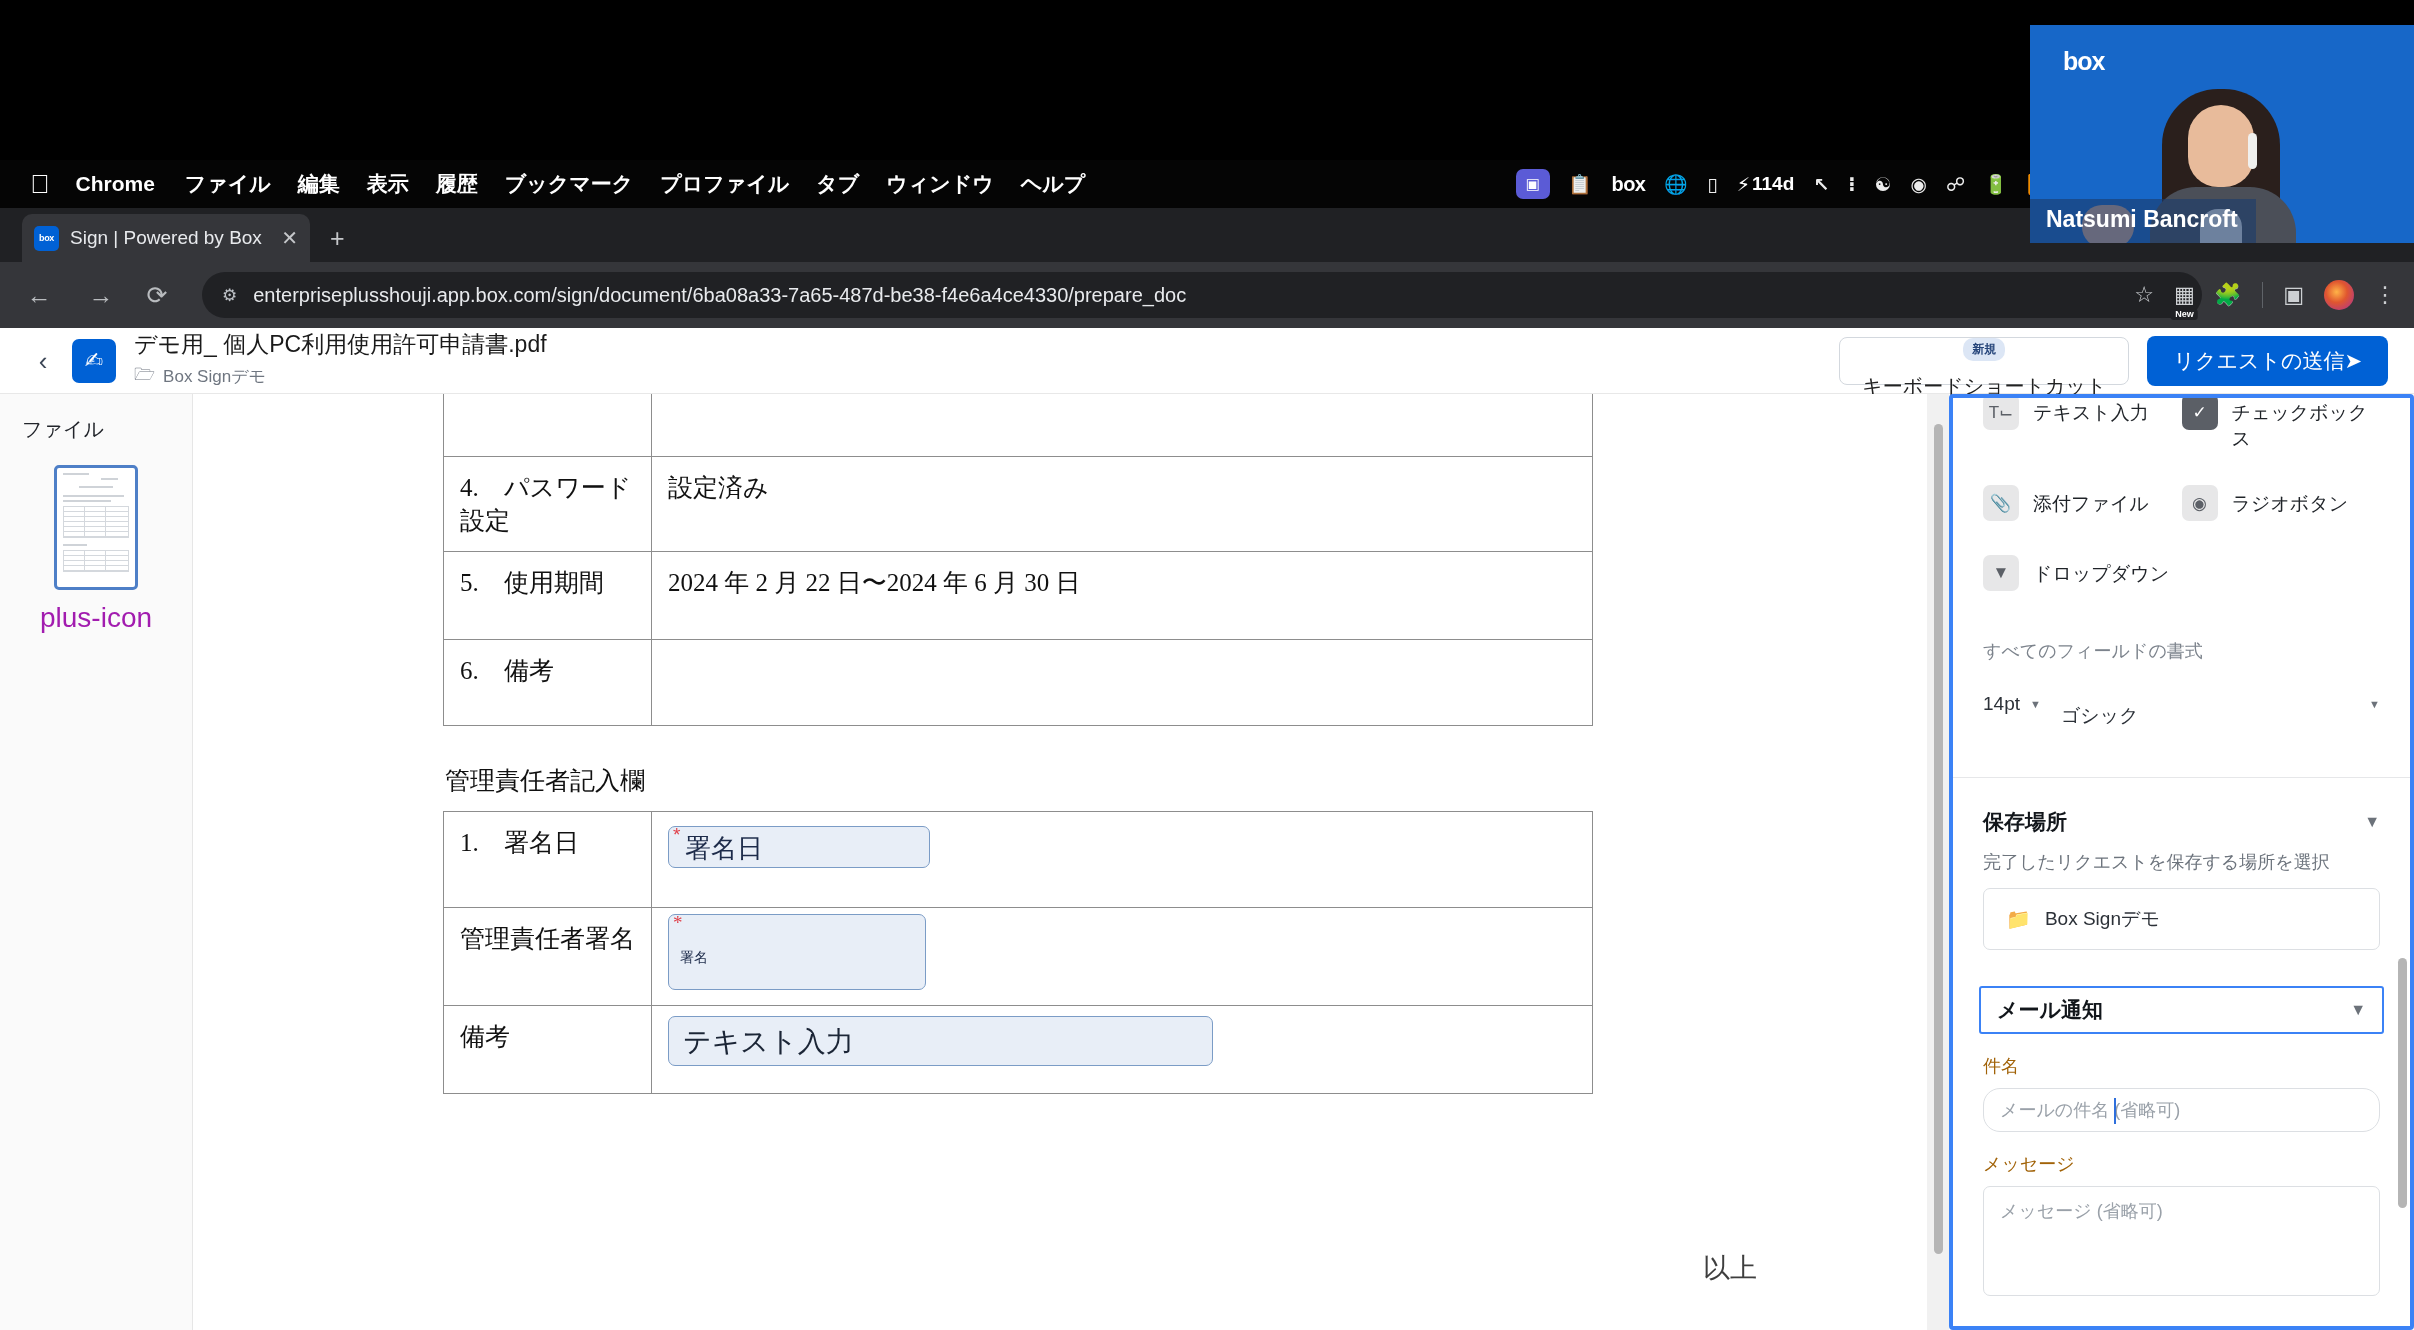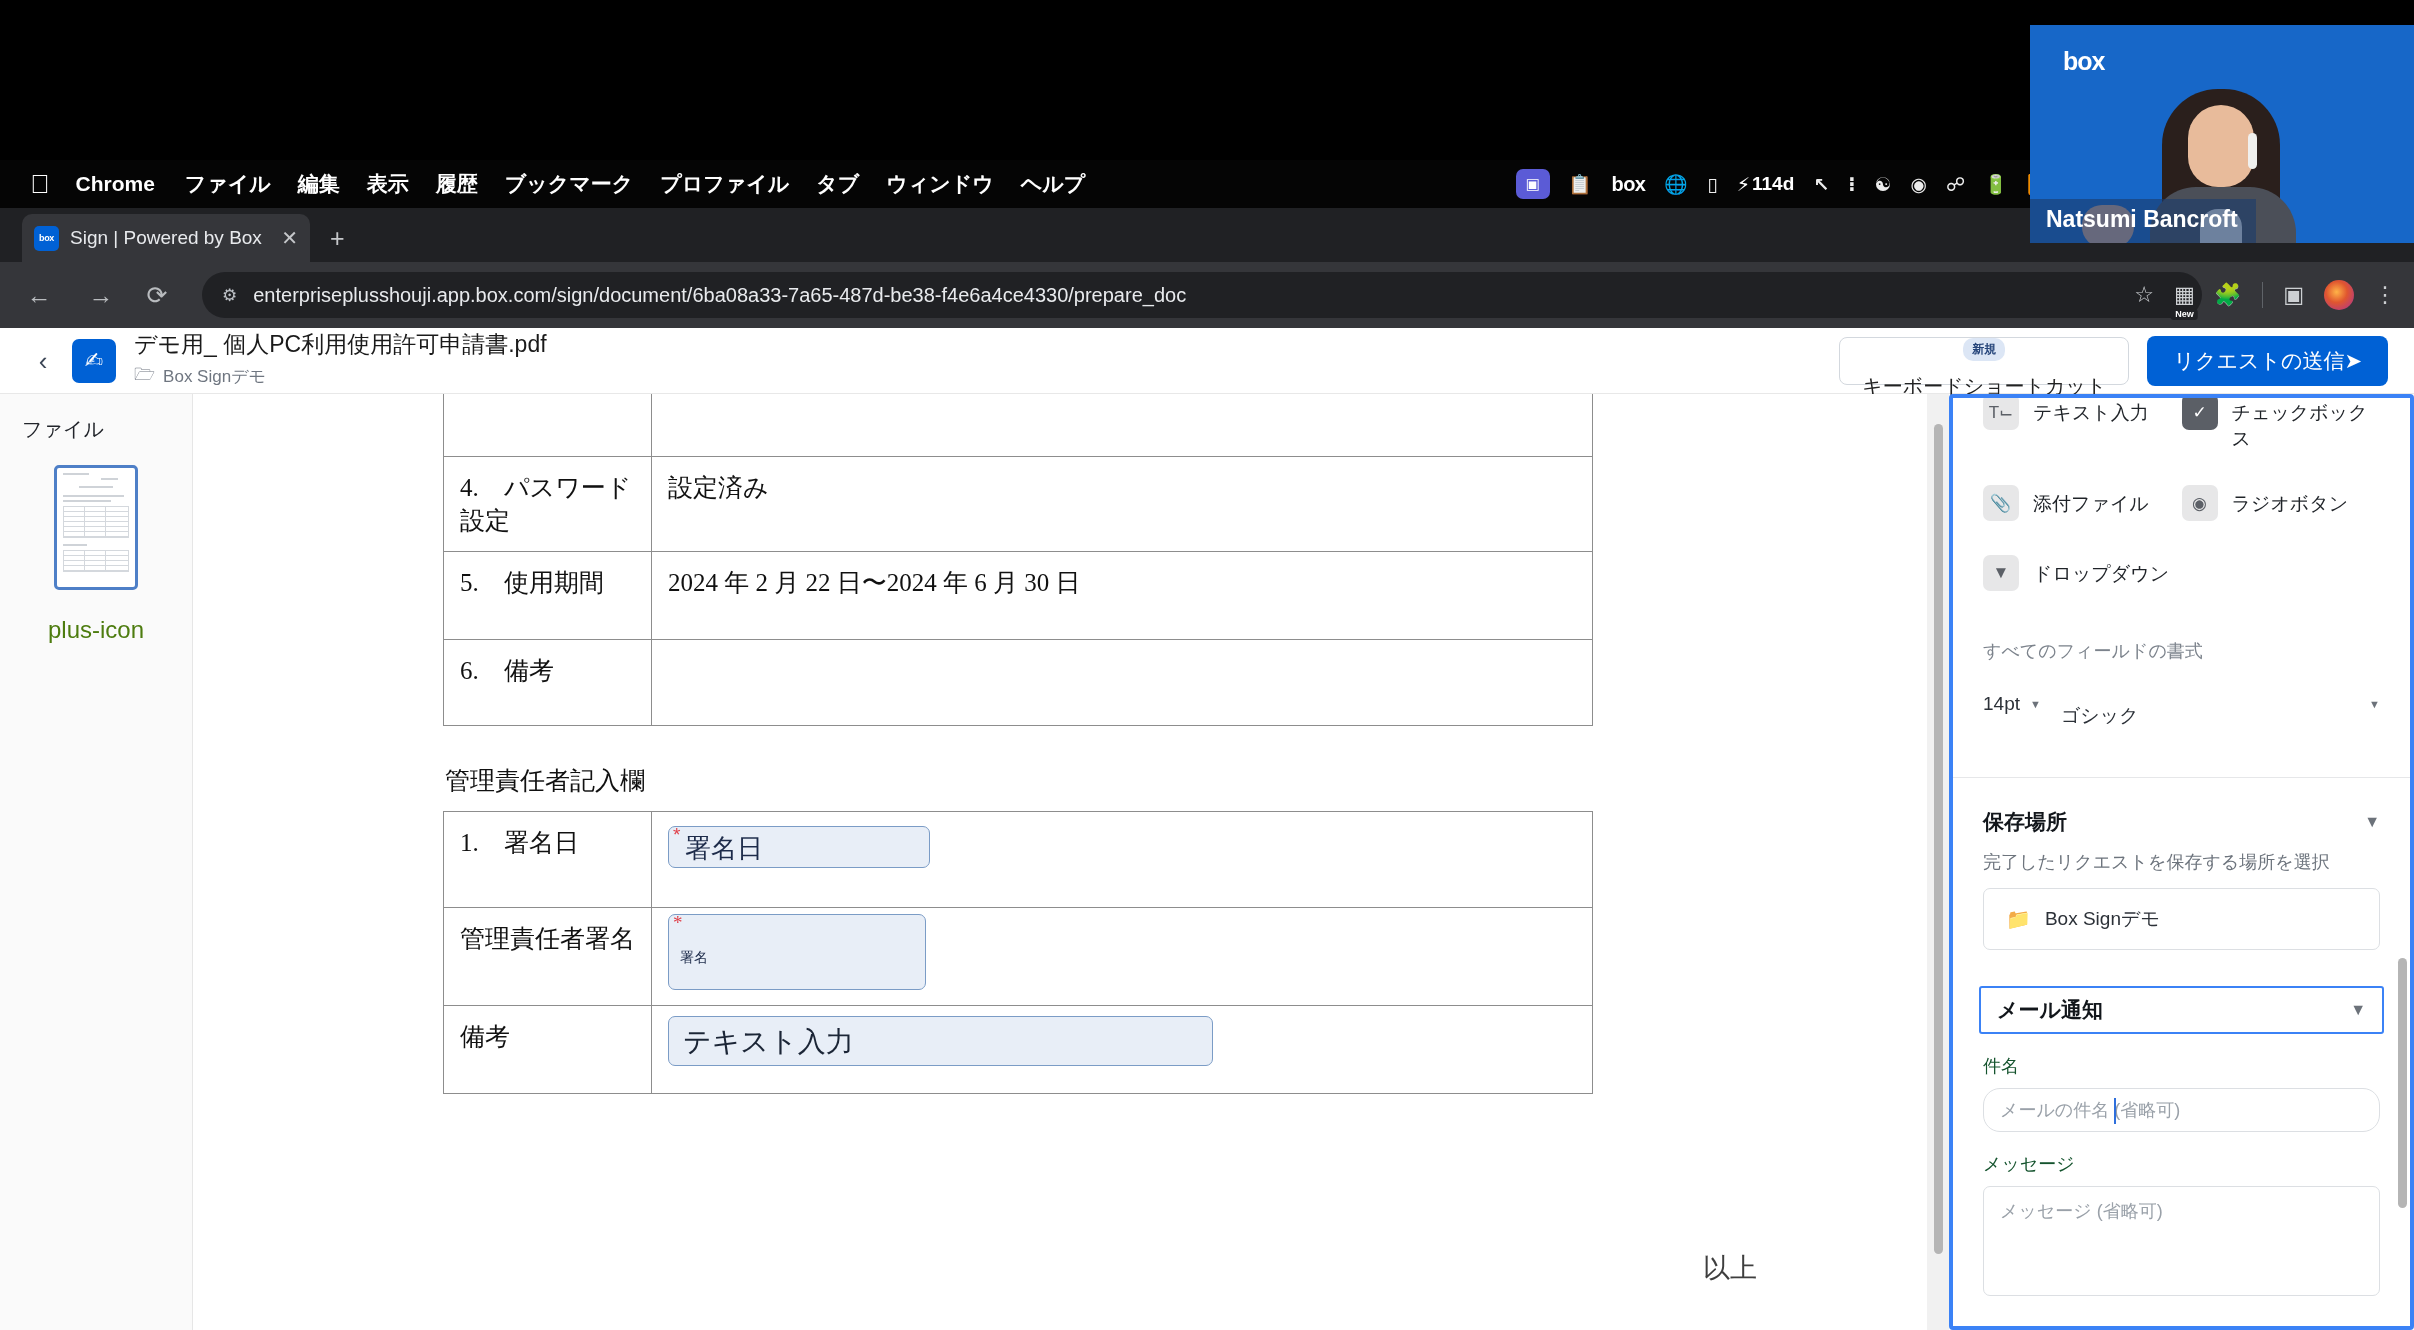--- a/index.html
+++ b/index.html
@@ -111,21 +111,21 @@
   .files-rail { width:193px; background:#fafafa; border-right:1px solid #e6e6e6; padding-top:22px; }
   .files-title { font-size:20px; color:#21242a; margin-left:22px; margin-bottom:22px; }
   .thumb {
     width:84px; height:125px; margin:0 auto; background:#fff;
     border:3px solid #4e7fc7; border-radius:5px; overflow:hidden; padding:5px 6px;
   }
   .thumb-line { height:2px; background:#cfd3d8; margin-bottom:3px; }
   .thumb-tbl { border:1px solid #d4d8dd; margin-top:4px; }
   .thumb-row { height:5px; border-bottom:1px solid #d4d8dd; display:flex; }
   .thumb-row > i { display:block; width:33%; border-right:1px solid #d4d8dd; }
-  .files-plus { text-align:center; font-size:24px; color:#4d7c0f; margin-top:26px; }
+  .files-plus { text-align:center; font-size:28px; color:#a21caf; margin-top:12px; }
 
   
   .doc-canvas { flex:1; background:#f1f1f1; position:relative; overflow:hidden; }
   .doc-sheet {
     position:absolute; left:0; right:22px; top:0; bottom:0; background:#fff;
   }
   .doc-inner { position:absolute; left:250px; top:-20px; width:1150px; }
 
   table.doc { border-collapse:collapse; width:100%; table-layout:fixed; }
   table.doc td {
@@ -207,21 +207,21 @@
   }
   .folder-ico { font-size:20px; color:#f2c94c; }
   .folder-name { font-size:19px; color:#2c3138; }
 
   .mail-head {
     margin:36px 26px 0; border:2px solid #3b82f6; border-radius:3px; height:48px;
     display:flex; align-items:center; justify-content:space-between; padding:0 16px;
     font-size:21px; font-weight:700; color:#12161b;
   }
   .mail-head .chev { font-size:16px; font-weight:400; color:#6c727a; }
-  .fld-label { padding:20px 30px 0; font-size:18px; color:#14532d; }
+  .fld-label { padding:20px 30px 0; font-size:18px; color:#a16207; }
   .inp {
     margin:10px 30px 0; border:1px solid #dcdfe3; border-radius:17px; height:44px;
     display:flex; align-items:center; padding:0 16px; font-size:18px; color:#9aa1a9;
     position:relative;
   }
   .inp .caretbar { position:absolute; left:130px; top:9px; width:2px; height:26px; background:#2f6fdc; }
   .ta {
     margin:10px 30px 0; border:1px solid #dcdfe3; border-radius:7px; height:110px;
     padding:12px 16px; font-size:18px; color:#9aa1a9;
   }

